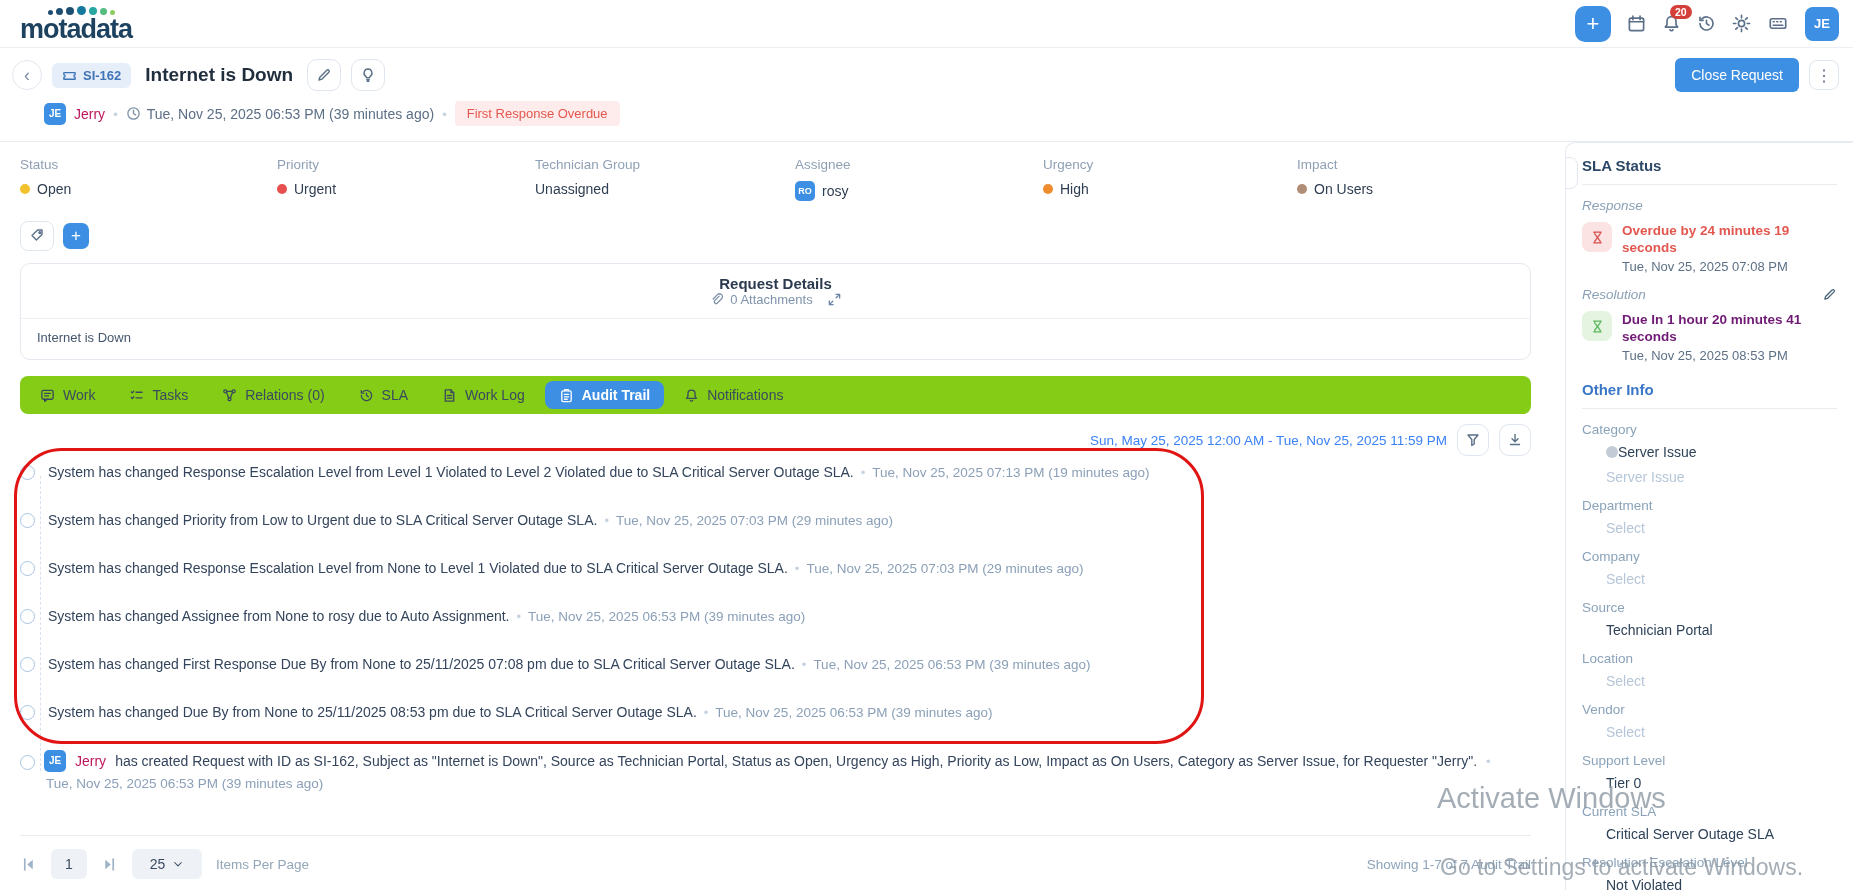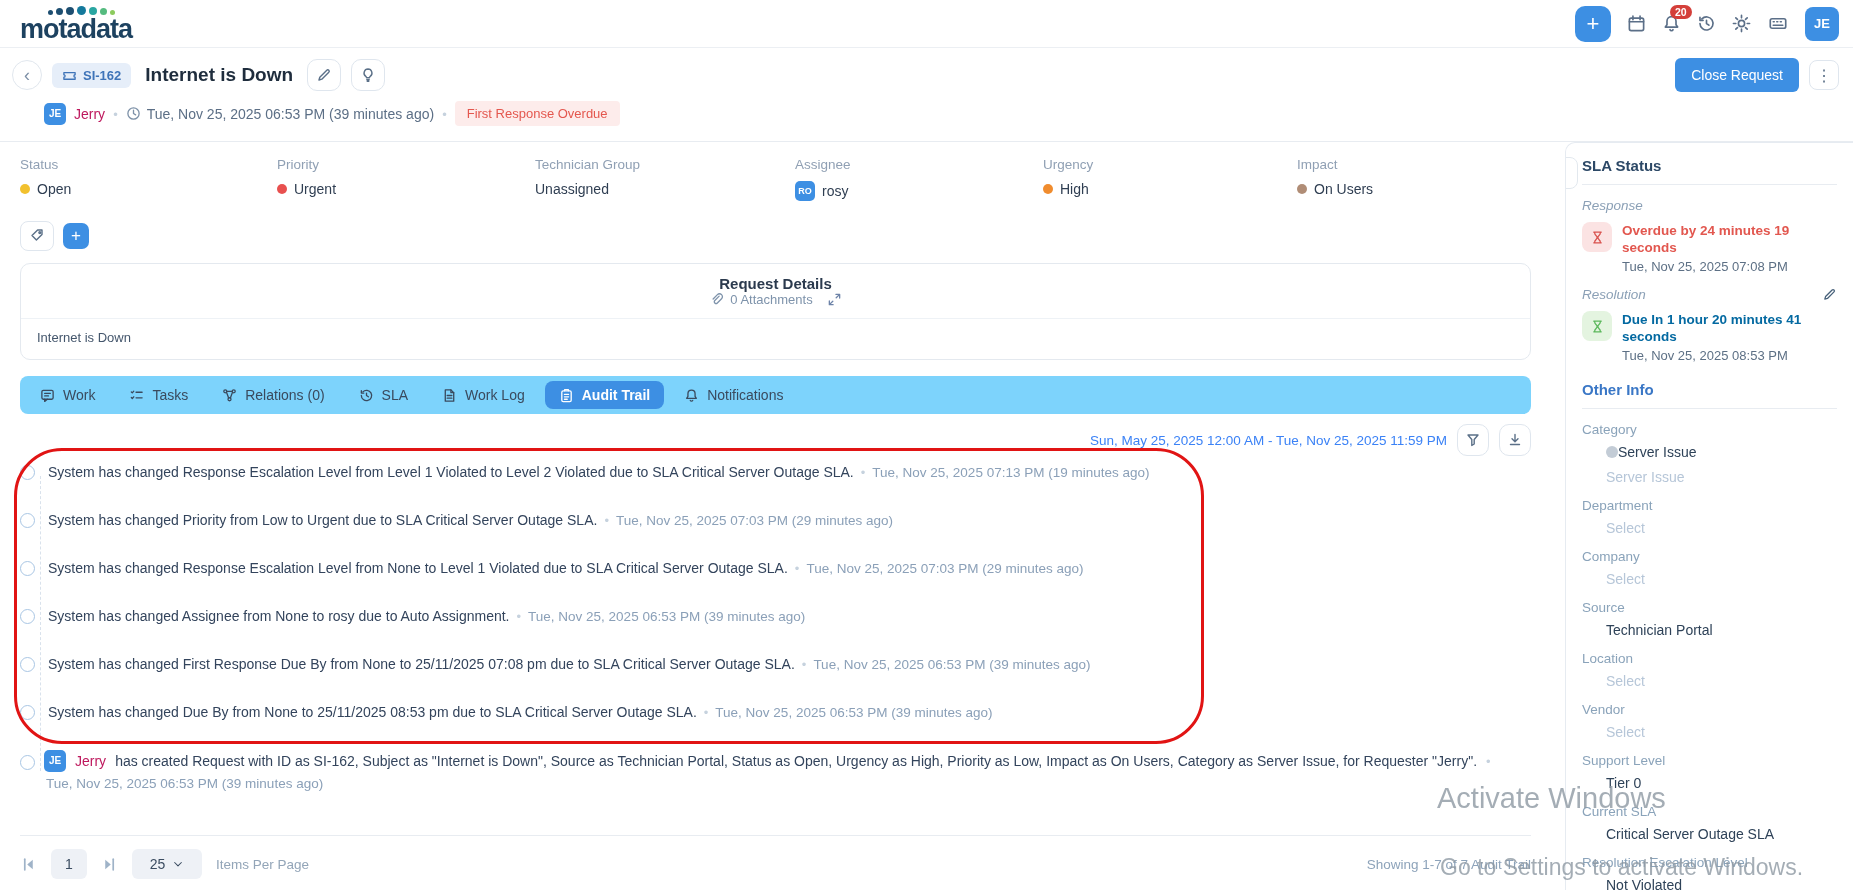--- a/index.html
+++ b/index.html
@@ -56,21 +56,21 @@
 
   
   .card{margin-top:12px;border:1px solid #e4e9ef;border-radius:10px;}
   .card-head{display:flex;align-items:center;justify-content:space-between;padding:11px 16px;border-bottom:1px solid #eef2f6;flex-direction:column;}
   .card-title{font-size:15px;font-weight:600;color:#2b3a4e;}
   .card-head-right{display:flex;align-items:center;gap:14px;color:#7e93ab;font-size:13px;}
   .attach{display:flex;align-items:center;gap:6px;}
   .card-body{padding:11px 16px 14px 16px;color:#44566c;font-size:13px;}
 
   
-  .tabs{margin-top:16px;background:#7dd3fc;border-radius:8px;height:38px;display:flex;align-items:center;padding:0 6px;gap:6px;box-sizing:border-box;}
+  .tabs{margin-top:16px;background:#84cc16;border-radius:8px;height:38px;display:flex;align-items:center;padding:0 6px;gap:6px;box-sizing:border-box;}
   .tab{display:flex;align-items:center;gap:8px;color:#3a4a5e;font-size:14px;padding:6px 14px;border-radius:8px;cursor:pointer;white-space:nowrap;}
   .tab .ic{width:15px;height:15px;}
   .tab.active{background:#3d8fe3;color:#fff;font-weight:600;}
 
   
   .date-row{display:flex;align-items:center;justify-content:flex-end;gap:10px;margin-top:9px;height:34px;}
   .date-range{color:#3b82f6;font-size:13.5px;}
   .icon-btn{width:32px;height:32px;border-radius:10px;border:1px solid #dfe6ee;background:#fff;color:#5b7088;display:flex;align-items:center;justify-content:center;cursor:pointer;}
   .audit-wrap{position:relative;margin-top:5px;}
   .timeline{position:absolute;left:20px;top:14px;height:295px;border-left:1px dashed #d9e2ec;}
@@ -450,21 +450,21 @@
           <path d="M3 13l.8-2.8 7-7a1.3 1.3 0 0 1 2 2l-7 7L3 13z"></path>
         </svg>
     </div>
     <div class="sla-row">
       <span class="sla-ic green">
         <svg class="ic" style="width:15px;height:15px" viewBox="0 0 16 16">
             <path d="M4 2.3h8M4 13.7h8M5 2.3v1c0 2.6 2.6 2.4 2.6 4.7S5 10.4 5 12.7v1M11 2.3v1c0 2.6-2.6 2.4-2.6 4.7s2.6 2.4 2.6 4.7v1"></path>
           </svg>
       </span>
       <div>
-        <div class="sla-status" style="color: #0369a1;">Due In 1 hour 20 minutes 41 seconds</div>
+        <div class="sla-status" style="color: #701a75;">Due In 1 hour 20 minutes 41 seconds</div>
         <div class="sla-ts">Tue, Nov 25, 2025 08:53 PM</div>
       </div>
     </div>
 
     <div class="sb-title blue" style="margin-top:18px">Other Info</div>
     <div class="sb-div"></div>
 
     <div>
       <div class="oi-label">Category</div>
       <div class="oi-value">

